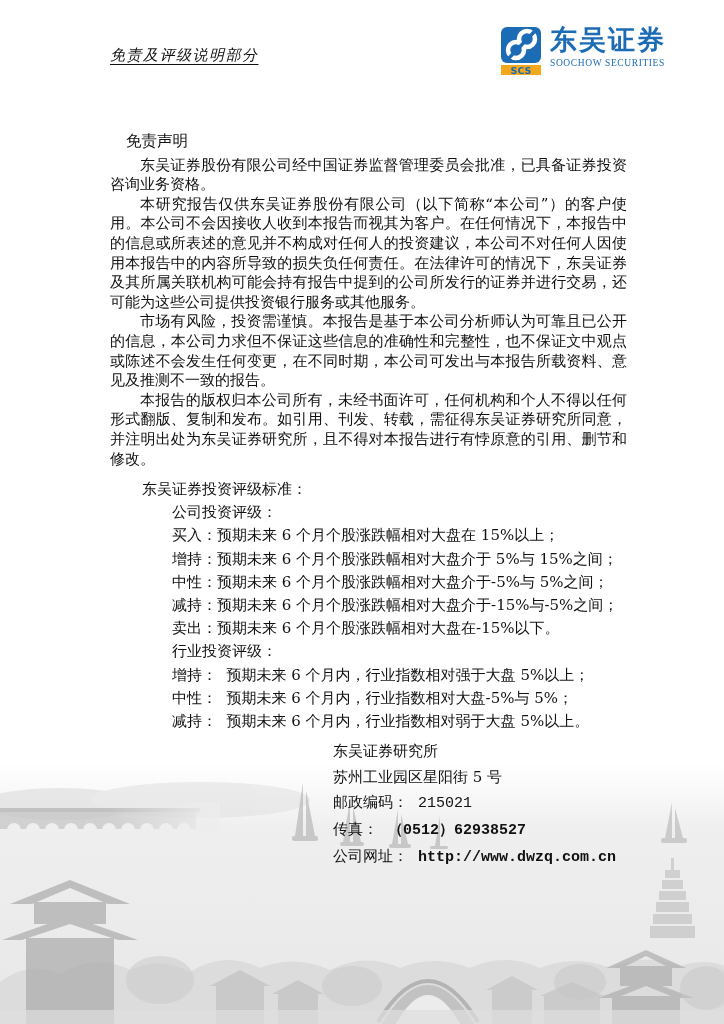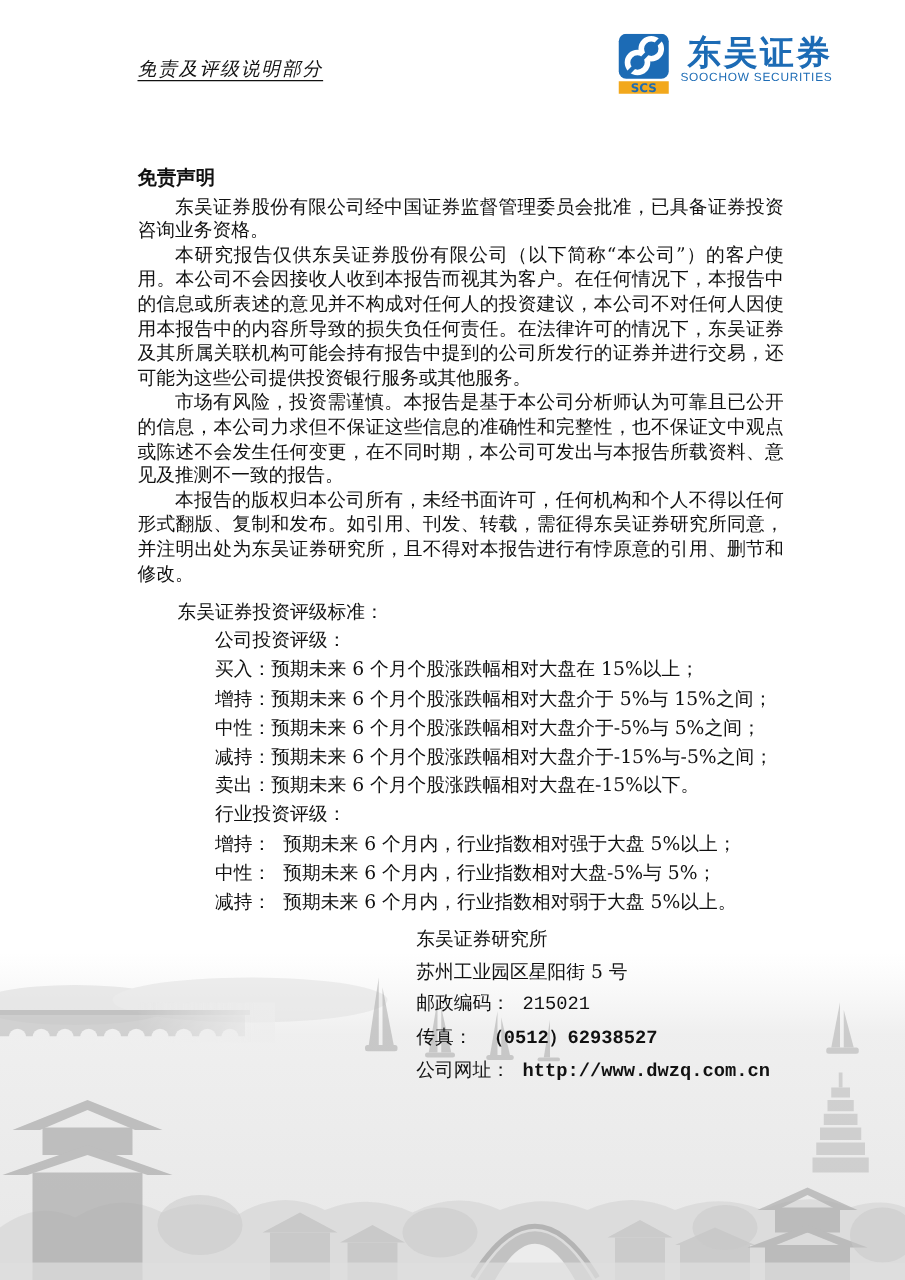--- a/index.html
+++ b/index.html
@@ -31,52 +31,51 @@
     top: 27px;
     right: 58px;
     display: flex;
     align-items: flex-start;
     gap: 7px;
     z-index: 3;
   }
   .logo-icon { width: 44px; height: 50px; }
   .logo-text { display: flex; flex-direction: column; }
   .logo-cn {
-    font-family: Liberation Serif, serif;
+    font-family: Liberation Mono, monospace;
     font-weight: bold;
     font-size: 27px;
     line-height: 30px;
     color: #1c6bb5;
     letter-spacing: 2px;
     white-space: nowrap;
-    text-align: right;
   }
   .logo-en {
-    font-family: Liberation Sans, sans-serif;
+    font-family: Liberation Serif, serif;
     font-size: 9.5px;
     line-height: 12px;
     color: #1c6bb5;
     letter-spacing: 0.6px;
     white-space: nowrap;
   }
   
   .body-text {
     position: absolute;
     left: 110px;
     top: 132px;
     width: 517px;
     font-size: 15px;
     line-height: 19.6px;
     text-align: justify;
     z-index: 2;
   }
   .disclaimer-title {
-    font-weight: bold;
+    font-weight: normal;
     font-size: 15.5px;
-    margin: 0 0 4px 0;
+    margin: 0 0 4px 16px;
   }
   .para { margin: 0; text-indent: 2em; }
   
   .rating {
     position: absolute;
     left: 110px;
     top: 478px;
     width: 520px;
     font-size: 15px;
     line-height: 23.2px;

